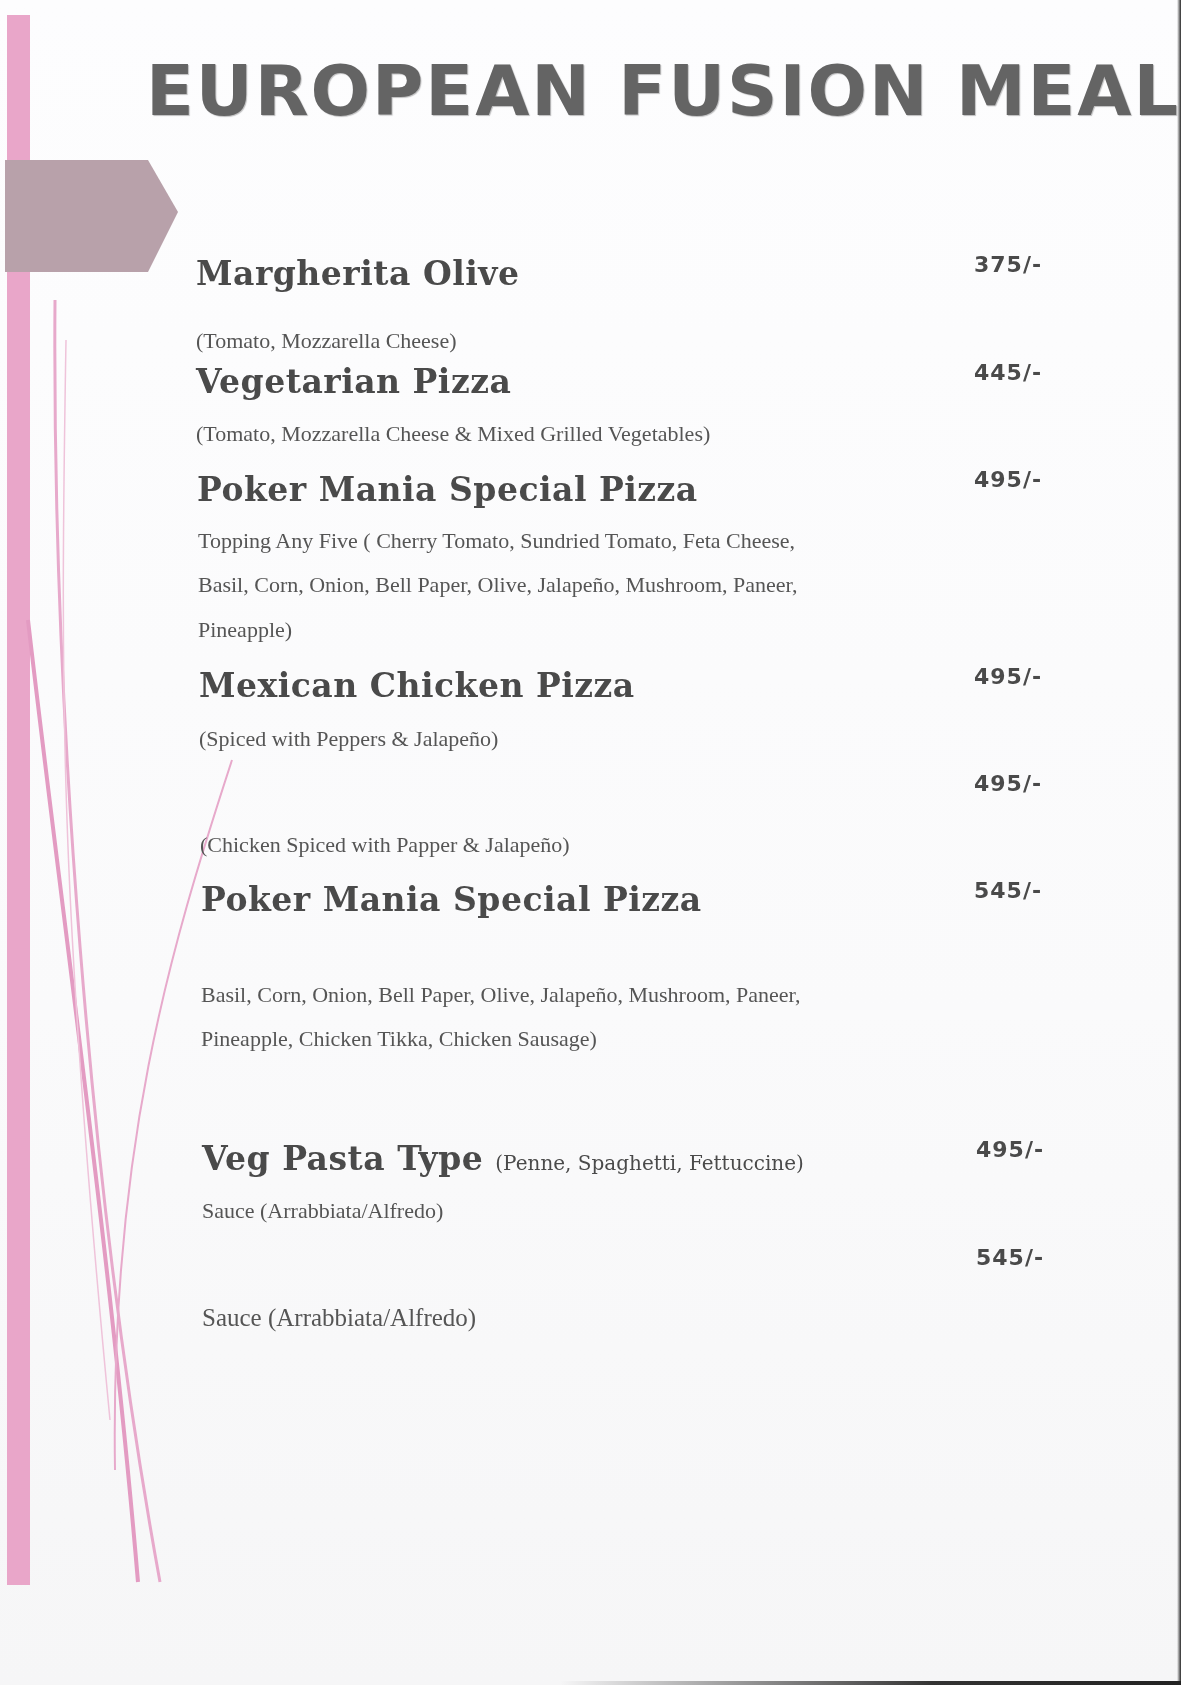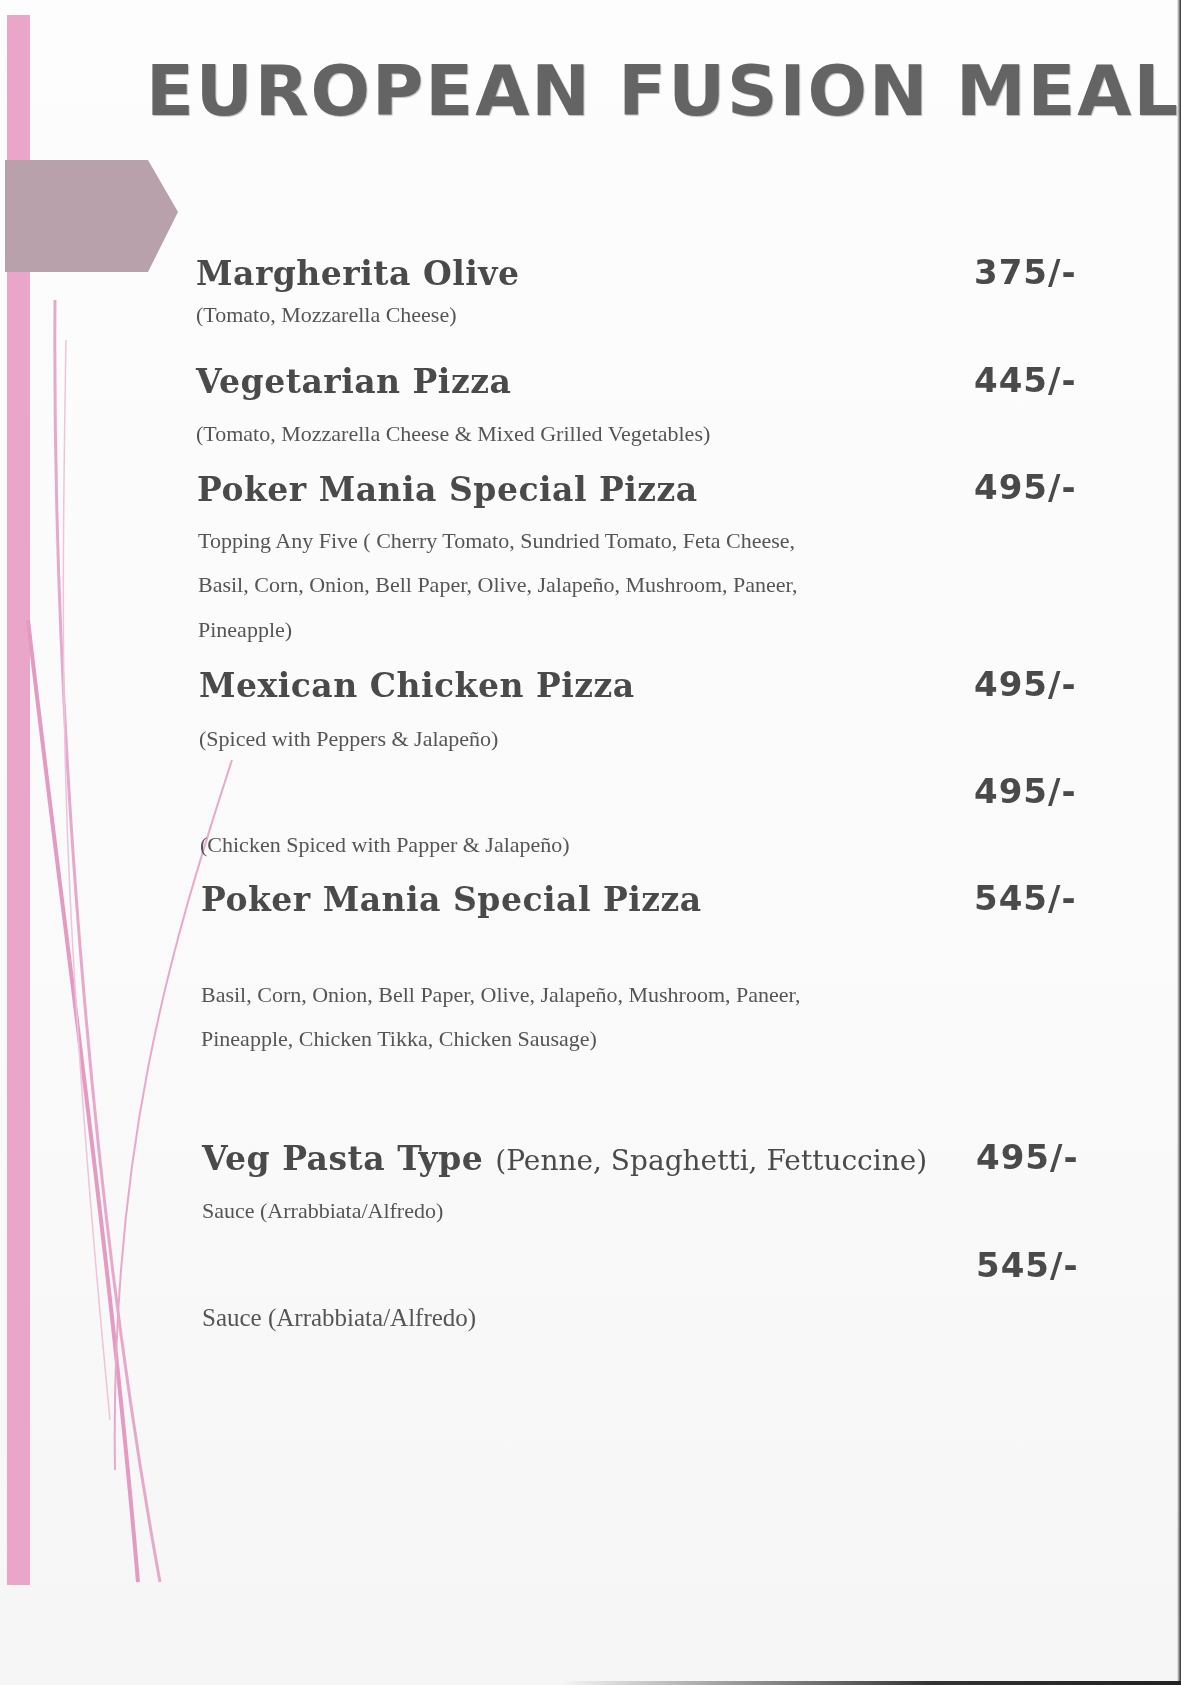--- a/index.html
+++ b/index.html
@@ -61,39 +61,39 @@
     position: absolute;
     font-family: "DejaVu Serif", serif;
     font-weight: bold;
     font-size: 33px;
     color: #4a4a4a;
     white-space: nowrap;
     letter-spacing: 0.5px;
   }
   .item-name .variant {
     font-weight: normal;
-    font-size: 28px;
+    font-size: 20px;
     color: #4a4a4a;
     letter-spacing: 0;
   }
   .item-desc {
     position: absolute;
     font-family: "Liberation Serif", serif;
     font-size: 22px;
     color: #555;
     white-space: nowrap;
   }
   .item-desc.big {
     font-size: 25px;
   }
   .price {
     position: absolute;
     font-family: "DejaVu Sans", sans-serif;
     font-weight: bold;
-    font-size: 34px;
+    font-size: 22px;
     color: #4a4a4a;
     white-space: nowrap;
     letter-spacing: 1px;
   }
 </style>
 </head>
 <body>
 
 <div class="page">
 
@@ -106,21 +106,21 @@
     <path d="M 66 340 C 60 700, 60 900, 110 1420" stroke="#efc3da" stroke-width="1.5" fill="none"></path>
     <path d="M 232 760 C 170 950, 110 1150, 115 1470" stroke="#e7a9cb" stroke-width="2" fill="none"></path>
 
     <polygon points="5,160 148,160 178,212 148,272 5,272" fill="#b8a1aa"></polygon>
   </svg>
 
   <div class="title">EUROPEAN FUSION MEAL</div>
 
   <div class="item-name" style="left:196px; top:254px;">Margherita Olive</div>
   <div class="price" style="left:974px; top:252px;">375/-</div>
-  <div class="item-desc" style="left:196px; top:302px;">(Tomato, Mozzarella Cheese)</div>
+  <div class="item-desc" style="left:196px; top:328px;">(Tomato, Mozzarella Cheese)</div>
 
   <div class="item-name" style="left:196px; top:362px;">Vegetarian Pizza</div>
   <div class="price" style="left:974px; top:360px;">445/-</div>
   <div class="item-desc" style="left:196px; top:421px;">(Tomato, Mozzarella Cheese &amp; Mixed Grilled Vegetables)</div>
 
   <div class="item-name" style="left:197px; top:470px;">Poker Mania Special Pizza</div>
   <div class="price" style="left:974px; top:467px;">495/-</div>
   <div class="item-desc" style="left:198px; top:528px;">Topping Any Five ( Cherry Tomato, Sundried Tomato, Feta Cheese,</div>
   <div class="item-desc" style="left:198px; top:572px;">Basil, Corn, Onion, Bell Paper, Olive, Jalapeño, Mushroom, Paneer,</div>
   <div class="item-desc" style="left:198px; top:617px;">Pineapple)</div>

